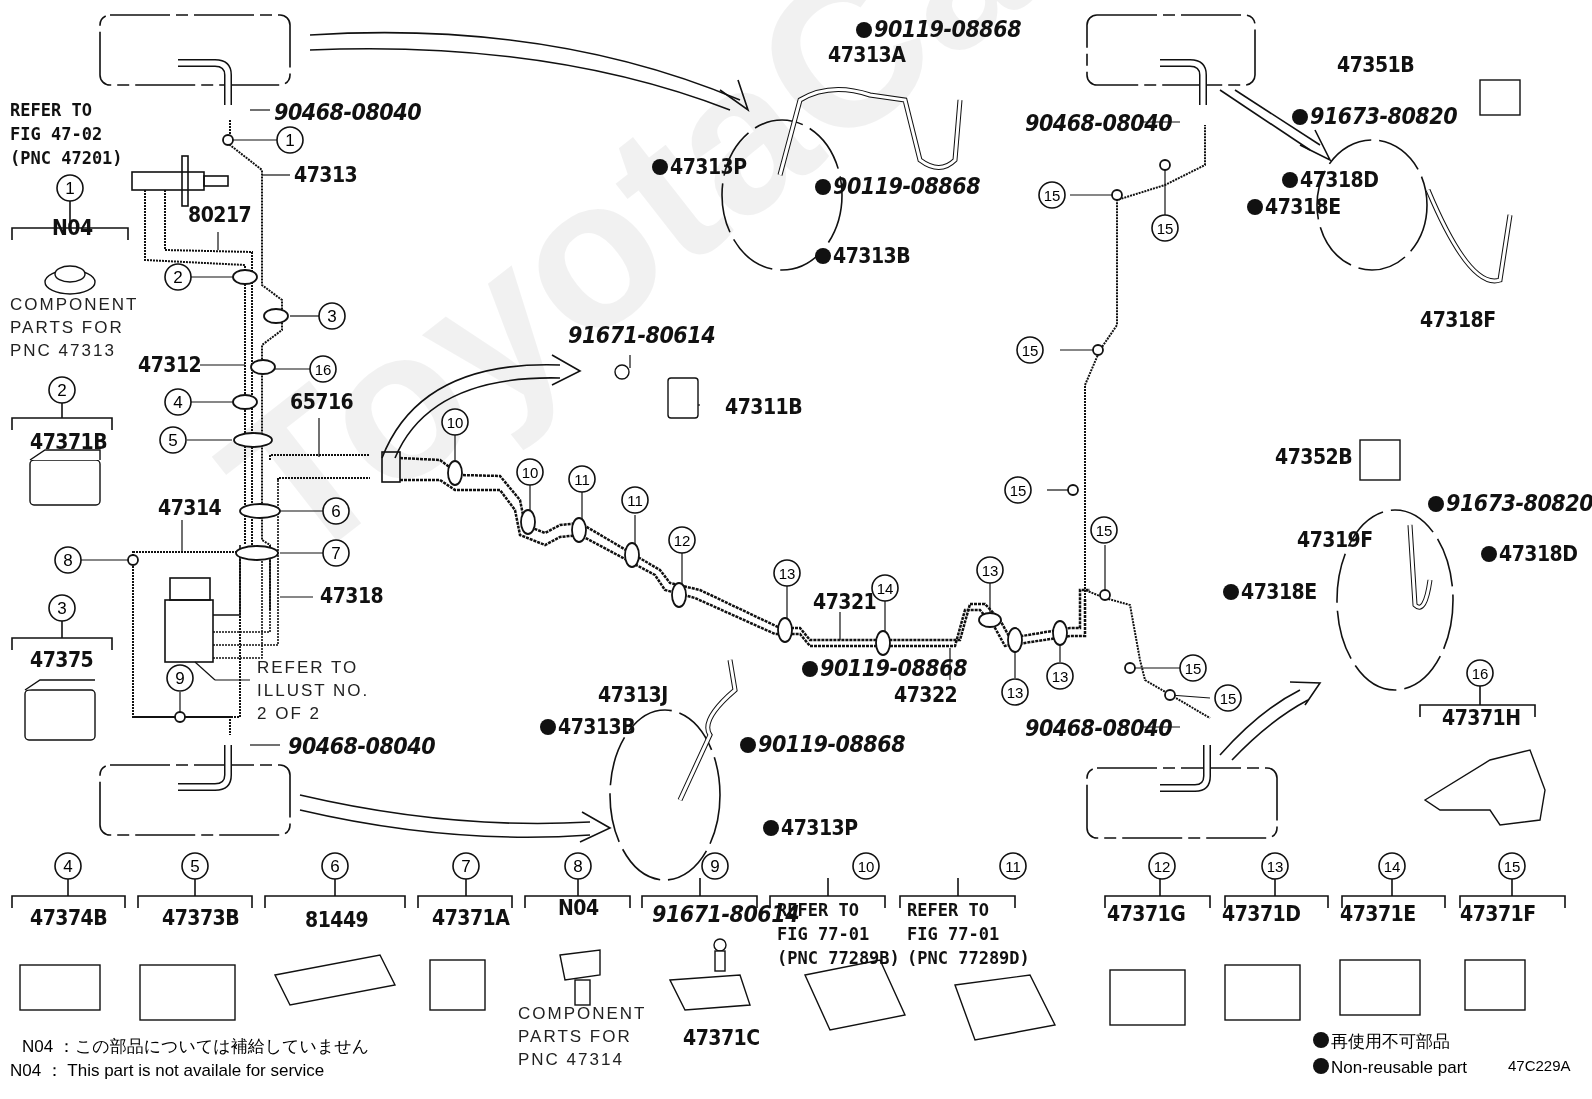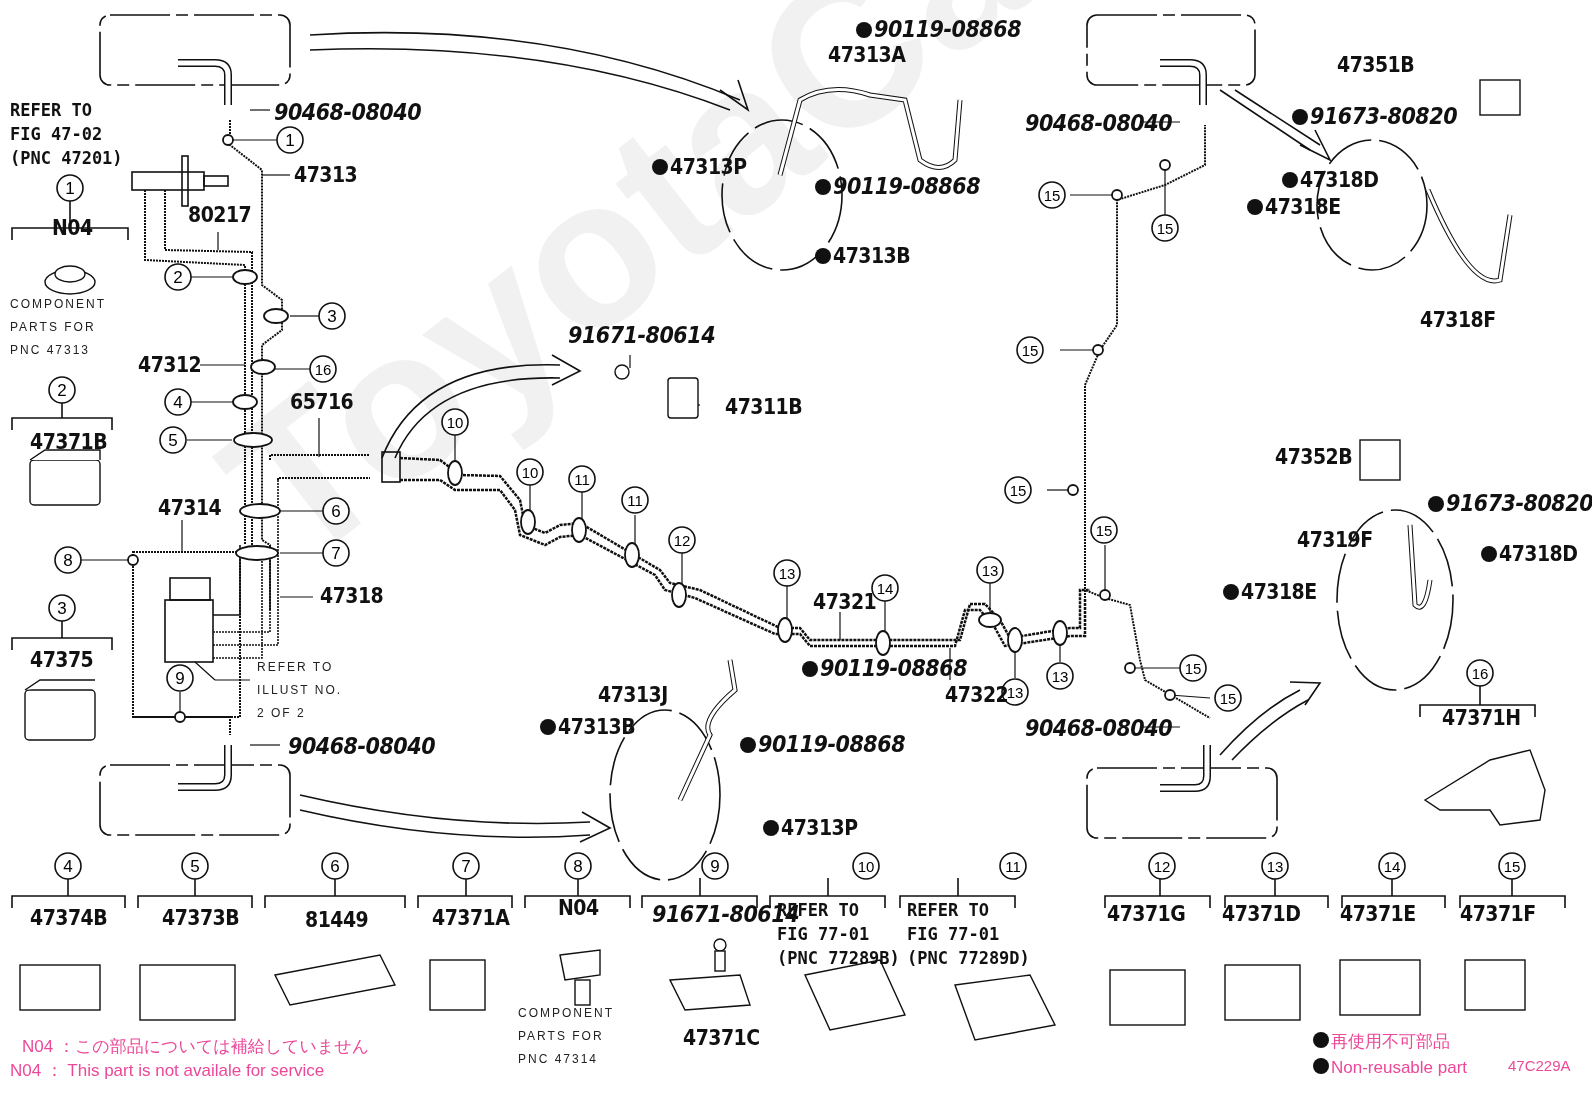--- a/index.html
+++ b/index.html
@@ -1,23 +1,23 @@
 <!DOCTYPE html>
 <html><head>
 <meta charset="utf-8">
 <style>
   html,body{margin:0;padding:0;background:#ffffff;}
   body{width:1592px;height:1099px;position:relative;overflow:hidden;font-family:"DejaVu Sans Mono","Liberation Mono",monospace;color:#111;}
   #canvas{position:absolute;left:0;top:0;width:1592px;height:1099px;}
   .lbl{position:absolute;font-family:"DejaVu Sans Condensed","DejaVu Sans",sans-serif;font-weight:bold;font-size:21px;letter-spacing:-0.5px;white-space:nowrap;line-height:1;color:#111;}
   .lbl.sm{font-size:23px;font-style:italic;}
   .ref{position:absolute;font-family:"DejaVu Sans Mono",monospace;font-weight:bold;font-size:17px;line-height:24px;white-space:pre;color:#111;}
-  .note{position:absolute;font-family:"Liberation Sans",sans-serif;font-size:12px;letter-spacing:2px;line-height:23px;white-space:pre;color:#222;}
+  .note{position:absolute;font-family:"Liberation Sans",sans-serif;font-size:17px;letter-spacing:2px;line-height:23px;white-space:pre;color:#222;}
   .dot::before{content:"";display:inline-block;width:16px;height:16px;border-radius:50%;background:#111;margin-right:2px;vertical-align:-1px;}
-  .legend{position:absolute;font-family:"Liberation Sans",sans-serif;font-size:17px;color:#ec4899;white-space:nowrap;line-height:1;}
+  .legend{position:absolute;font-family:"Liberation Sans",sans-serif;font-size:17px;color:#000000;white-space:nowrap;line-height:1;}
   .watermark{position:absolute;left:180px;top:420px;font-family:"Liberation Sans",sans-serif;font-size:210px;font-weight:bold;color:#000;opacity:0.05;transform:rotate(-38deg);transform-origin:left top;white-space:nowrap;pointer-events:none;}
 </style>
 </head>
 <body>
 
 <div class="watermark">ToyotaCarMine.ru</div>
 
 <svg id="canvas" viewBox="0 0 1592 1099" xmlns="http://www.w3.org/2000/svg">
   <defs>
     <marker id="arrowhead" markerWidth="12" markerHeight="12" refX="6" refY="6" orient="auto">
@@ -327,21 +327,21 @@
     </g>
 </svg>
 
 <div class="lbl" style="left:294px;top:165px">47313</div>
 <div class="lbl" style="left:188px;top:205px">80217</div>
 <div class="lbl" style="left:138px;top:355px">47312</div>
 <div class="lbl" style="left:290px;top:392px">65716</div>
 <div class="lbl" style="left:158px;top:498px">47314</div>
 <div class="lbl" style="left:320px;top:586px">47318</div>
 <div class="lbl" style="left:813px;top:592px">47321</div>
-<div class="lbl" style="left:945px;top:685px">47322</div>
+<div class="lbl" style="left:894px;top:685px">47322</div>
 <div class="lbl sm" style="left:274px;top:101px">90468-08040</div>
 <div class="lbl sm" style="left:288px;top:735px">90468-08040</div>
 <div class="lbl sm" style="left:1025px;top:112px">90468-08040</div>
 <div class="lbl sm" style="left:1025px;top:717px">90468-08040</div>
 <div class="ref" style="left:10px;top:98px">REFER TO
 FIG 47-02
 (PNC 47201)</div>
 <div class="note" style="left:257px;top:656px">REFER TO
 ILLUST NO.
 2 OF 2</div>

